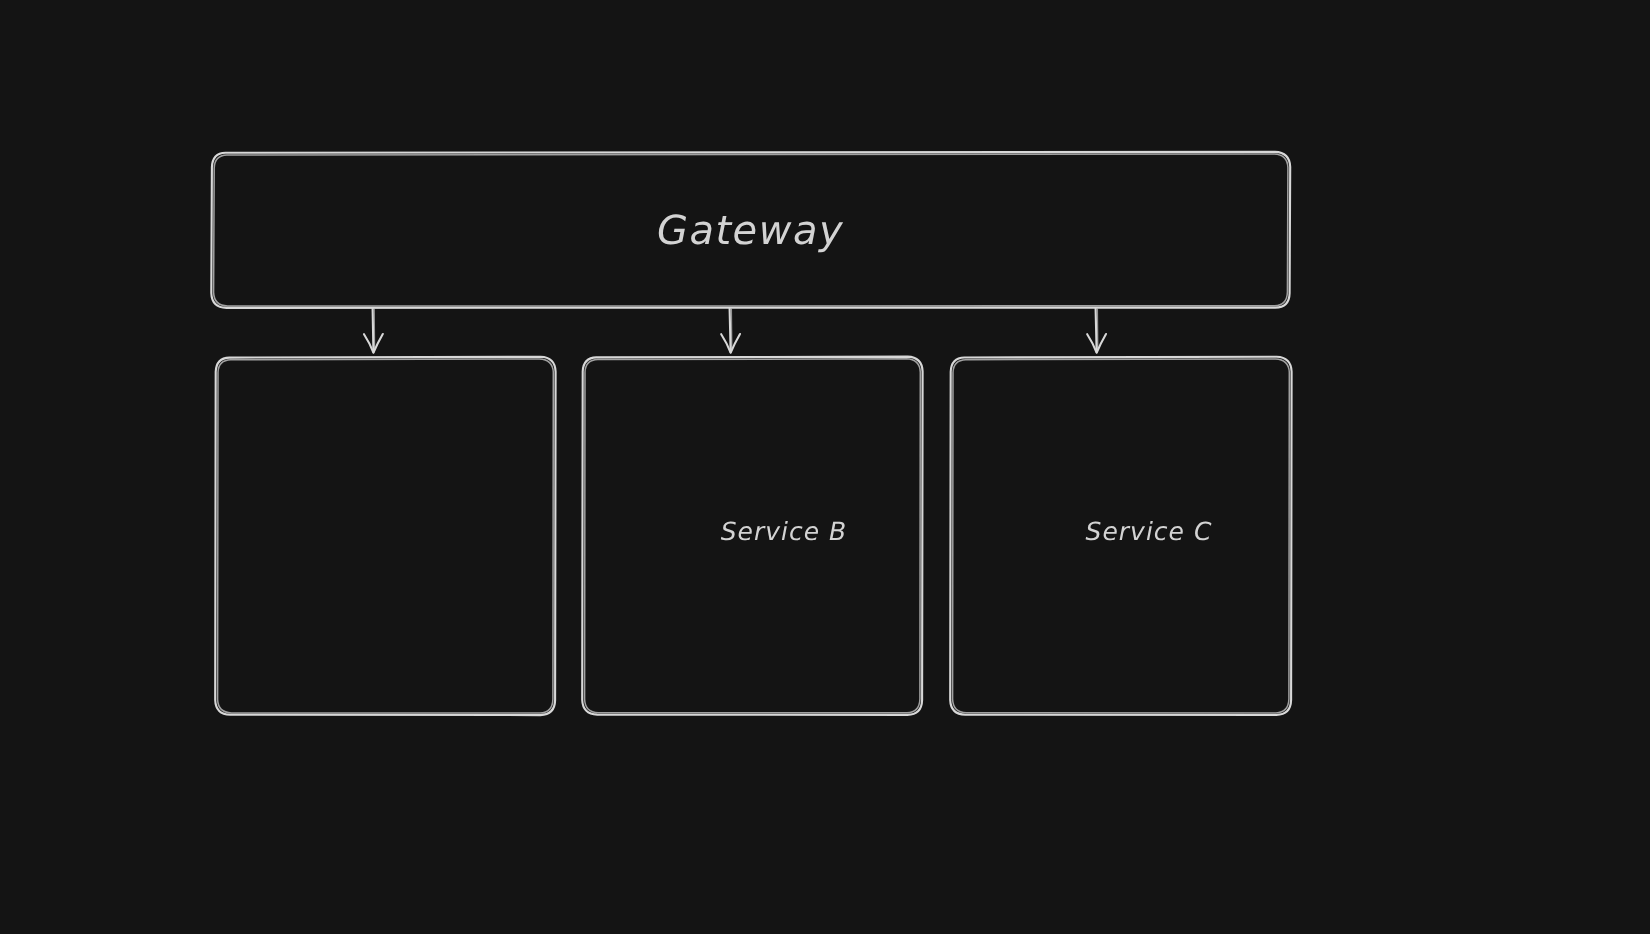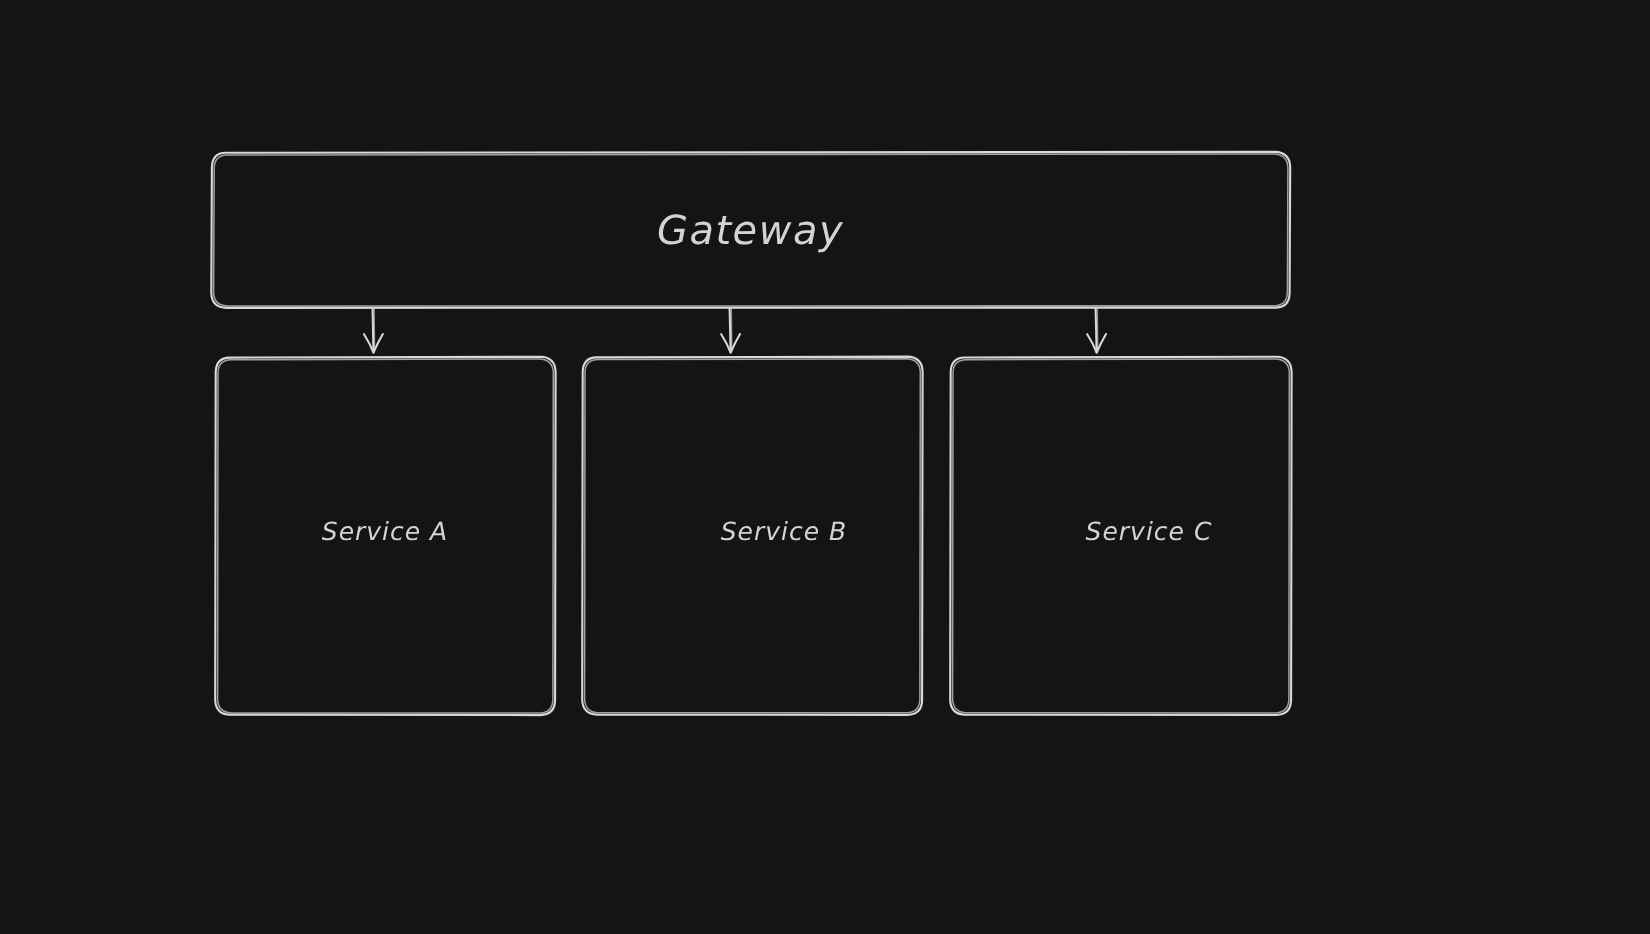--- a/index.html
+++ b/index.html
@@ -124,21 +124,20 @@
         <path d="M1097.4,309.1 L1097.8,349.0" stroke-width="1.3" opacity="0.65"></path>
         <path d="M1087.2,334.2 Q1092.8,342.8 1096.5,352.4"></path>
         <path d="M1106.0,334.0 Q1100.8,343.0 1096.7,352.6"></path>
       </g>
 
     </g>
   </svg>
 
   <div class="node-label title" style="left: 211px; top: 206px; width: 1079px; color: rgb(211, 211, 211);">Gateway</div>
 
-  <div class="node-label leaf" style="left: 215px; top: 516px; width: 340px; color: rgb(211, 211, 211);">Service A</div>
 
   <div class="node-label leaf" style="left: 582px; top: 516px; width: 404px; color: rgb(211, 211, 211);">Service B</div>
 
   <div class="node-label leaf" style="left: 950px; top: 516px; width: 398px; color: rgb(211, 211, 211);">Service C</div>
 
   <div class="hit-area" style="left:211px; top:152px; width:1079px; height:156px;"></div>
   <div class="hit-area" style="left:215px; top:357px; width:340px; height:358px;"></div>
   <div class="hit-area" style="left:582px; top:357px; width:340px; height:358px;"></div>
   <div class="hit-area" style="left:950px; top:357px; width:341px; height:358px;"></div>
 

